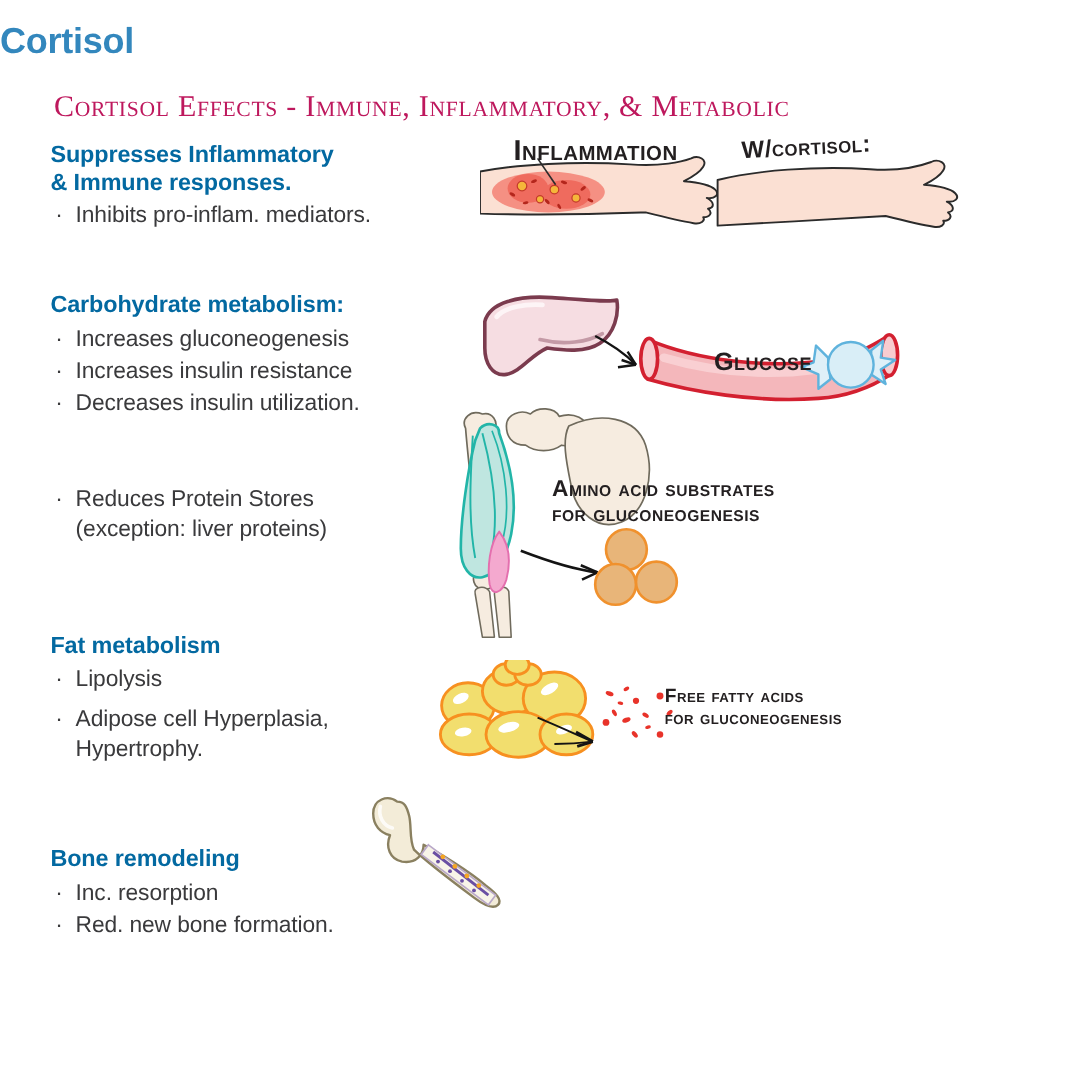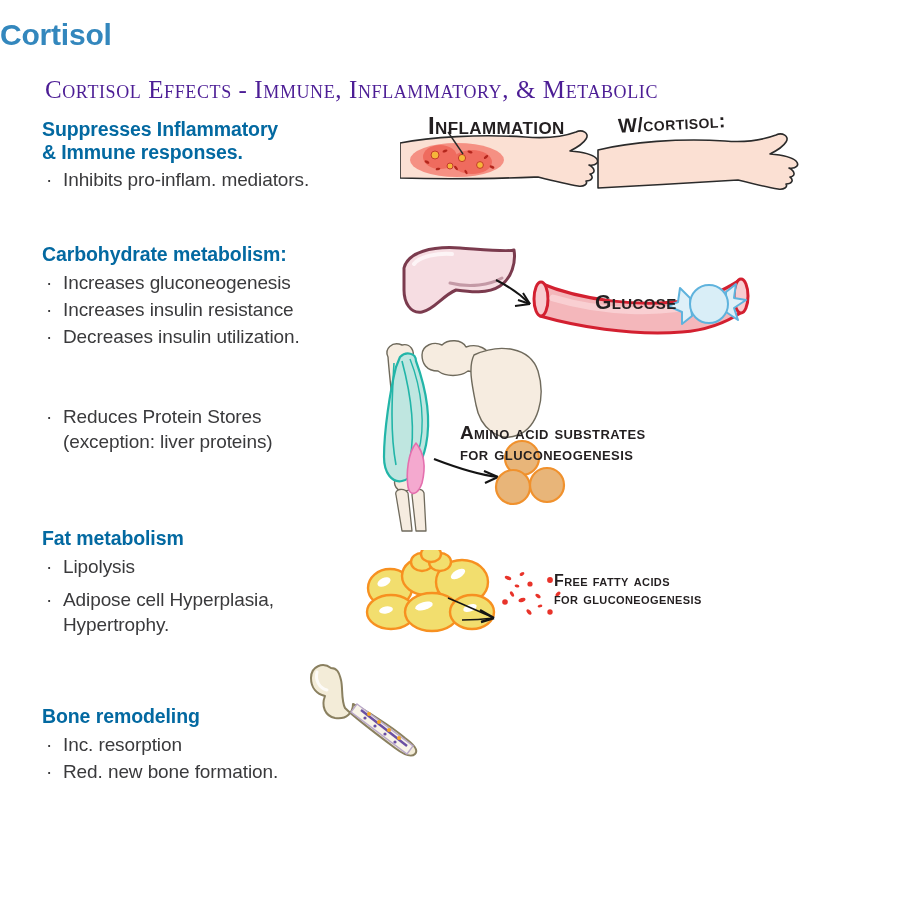--- a/index.html
+++ b/index.html
@@ -29,21 +29,21 @@
     color: #3387bd;
   }
   #page-subtitle {
     position: absolute;
     top: 76px;
     left: 45px;
     font-family: "Liberation Serif", "DejaVu Serif", serif;
     font-variant: small-caps;
     font-size: 25px;
     letter-spacing: 0.6px;
-    color: #4c1d95;
+    color: #be185d;
     white-space: nowrap;
   }
 
   
   .section-block {
     position: absolute;
     left: 42px;
     width: 370px;
   }
   .section-heading {
@@ -287,21 +287,21 @@
       <path d="M74 124 C 100 134, 120 140, 138 142" fill="none" stroke="#141414" stroke-width="2.2"></path>
       <path d="M138 142 L 124 136 M138 142 L 125 148" stroke="#141414" stroke-width="2.2" fill="none"></path>
     </g>
 
     <g>
       <circle cx="162" cy="123" r="17" fill="#e8b579" stroke="#f0912d" stroke-width="2.2"></circle>
       <circle cx="153" cy="152" r="17" fill="#e8b579" stroke="#f0912d" stroke-width="2.2"></circle>
       <circle cx="187" cy="150" r="17" fill="#e8b579" stroke="#f0912d" stroke-width="2.2"></circle>
     </g>
   </svg>
-  <div class="handwritten" style="position:absolute; left:100px; top:62px; font-size:19px; line-height:1.12;margin-top:25px;">
+  <div class="handwritten" style="position:absolute; left:100px; top:62px; font-size:19px; line-height:1.12;">
     <div>Amino acid substrates</div>
     <div>for gluconeogenesis</div>
   </div>
 </div>
 
 <div class="illus" style="left:362px; top:550px; width:380px; height:95px;">
   <svg width="380" height="95" viewBox="0 0 380 95">
 
     <g stroke="#f79020" stroke-width="2.4" stroke-linejoin="round">
       <ellipse cx="28" cy="38" rx="22" ry="19" fill="#f2de6e"></ellipse>

